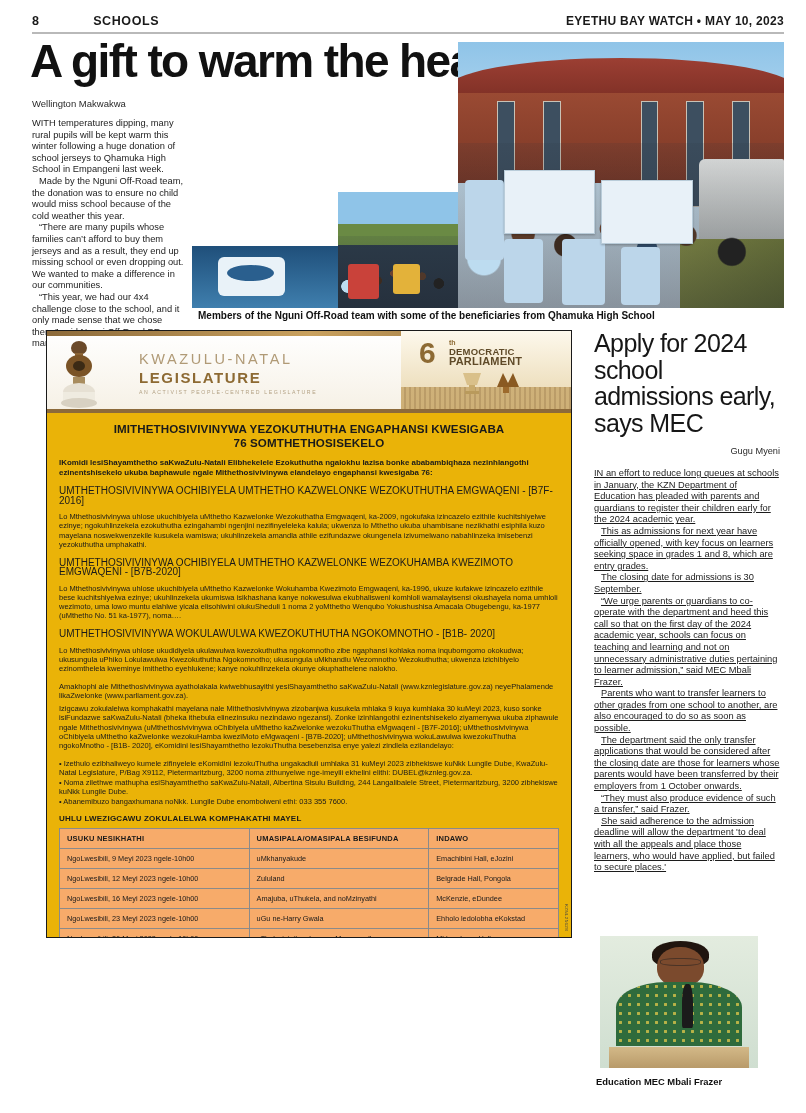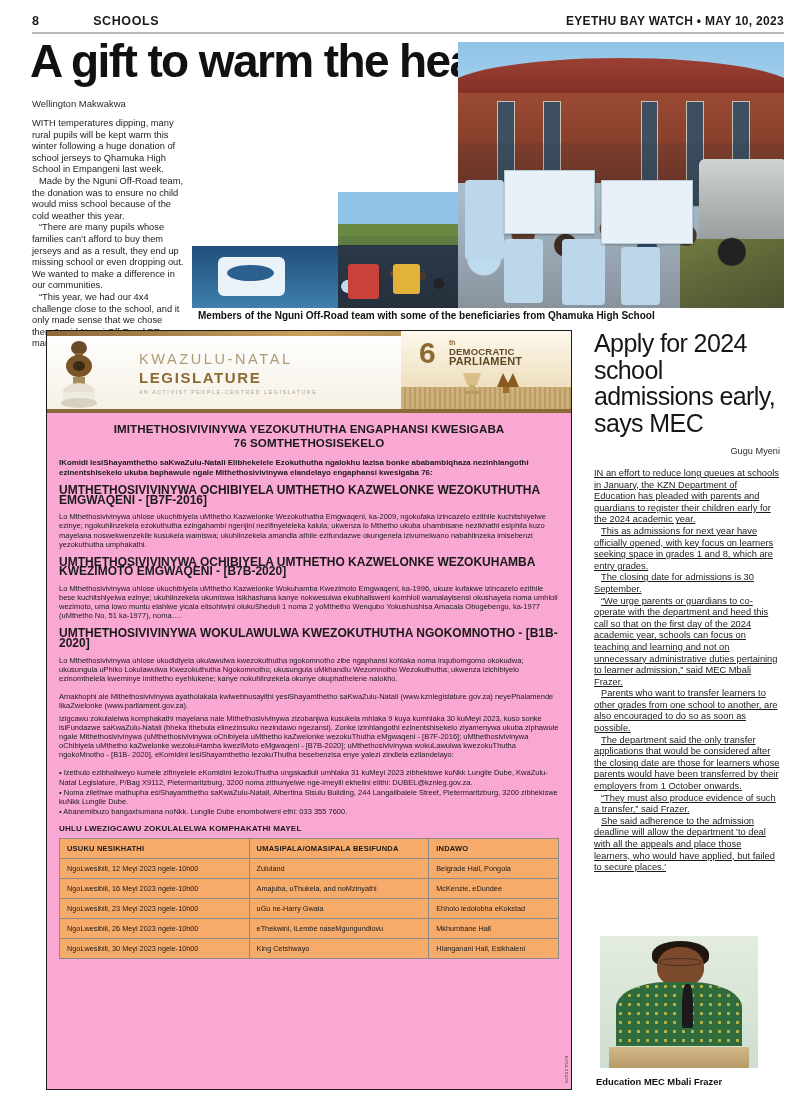--- a/index.html
+++ b/index.html
@@ -147,23 +147,23 @@
   .vanbody {
     position:absolute; right:0; top:44%; width:26%; height:34%;
     background:linear-gradient(#f1f2f0,#cfd2cf); border-radius:6px 2px 0 0;
   }
   .uniform { position:absolute; background:#bcd6ea; border-radius:4px; }
 
   
   .ad {
     position: absolute;
     left: 46px; top: 330px;
-    width: 526px; height: 760px;
+    width: 526px; height: 608px;
     border: 1px solid #1a1a1a;
-    background: #f9a8d4;
+    background: #eab308;
     overflow: hidden;
   }
   .ad-banner {
     position: relative;
     height: 82px;
     border-bottom: 4px solid #8c6a3a;
     background: linear-gradient(#ffffff, #f6f1e6);
     overflow: hidden;
   }
   .ad-banner-strip {
@@ -222,22 +222,22 @@
     letter-spacing: .1px;
     margin-bottom: 8px;
   }
   .ad-intro {
     font-size: 7.9px;
     line-height: 9.6px;
     font-weight: 700;
     margin-bottom: 9px;
   }
   .ad-h {
-    font-size: 12px;
-    font-weight: 700;
+    font-size: 10px;
+    font-weight: 400;
     line-height: 9.6px;
     margin-bottom: 7px;
   }
   .ad-p {
     font-size: 7.5px;
     line-height: 9.1px;
     margin-bottom: 9px;
   }
   .ad-p.tight { margin-bottom: 4px; }
   .ad-bullets { font-size:7.5px; line-height:9.1px; margin-bottom:8px; }
@@ -482,20 +482,25 @@
           </colgroup>
         <thead>
           <tr>
             <th>USUKU NESIKHATHI</th>
             <th>UMASIPALA/OMASIPALA BESIFUNDA</th>
             <th>INDAWO</th>
           </tr>
         </thead>
         <tbody>
           <tr>
+            <td>NgoLwesibili, 9 Meyi 2023 ngele-10h00</td>
+            <td>uMkhanyakude</td>
+            <td>Emachibini Hall, eJozini</td>
+          </tr>
+          <tr>
             <td>NgoLwesibili, 12 Meyi 2023 ngele-10h00</td>
             <td>Zululand</td>
             <td>Belgrade Hall, Pongola</td>
           </tr>
           <tr>
             <td>NgoLwesibili, 16 Meyi 2023 ngele-10h00</td>
             <td>Amajuba, uThukela, and noMzinyathi</td>
             <td>McKenzie, eDundee</td>
           </tr>
           <tr>

